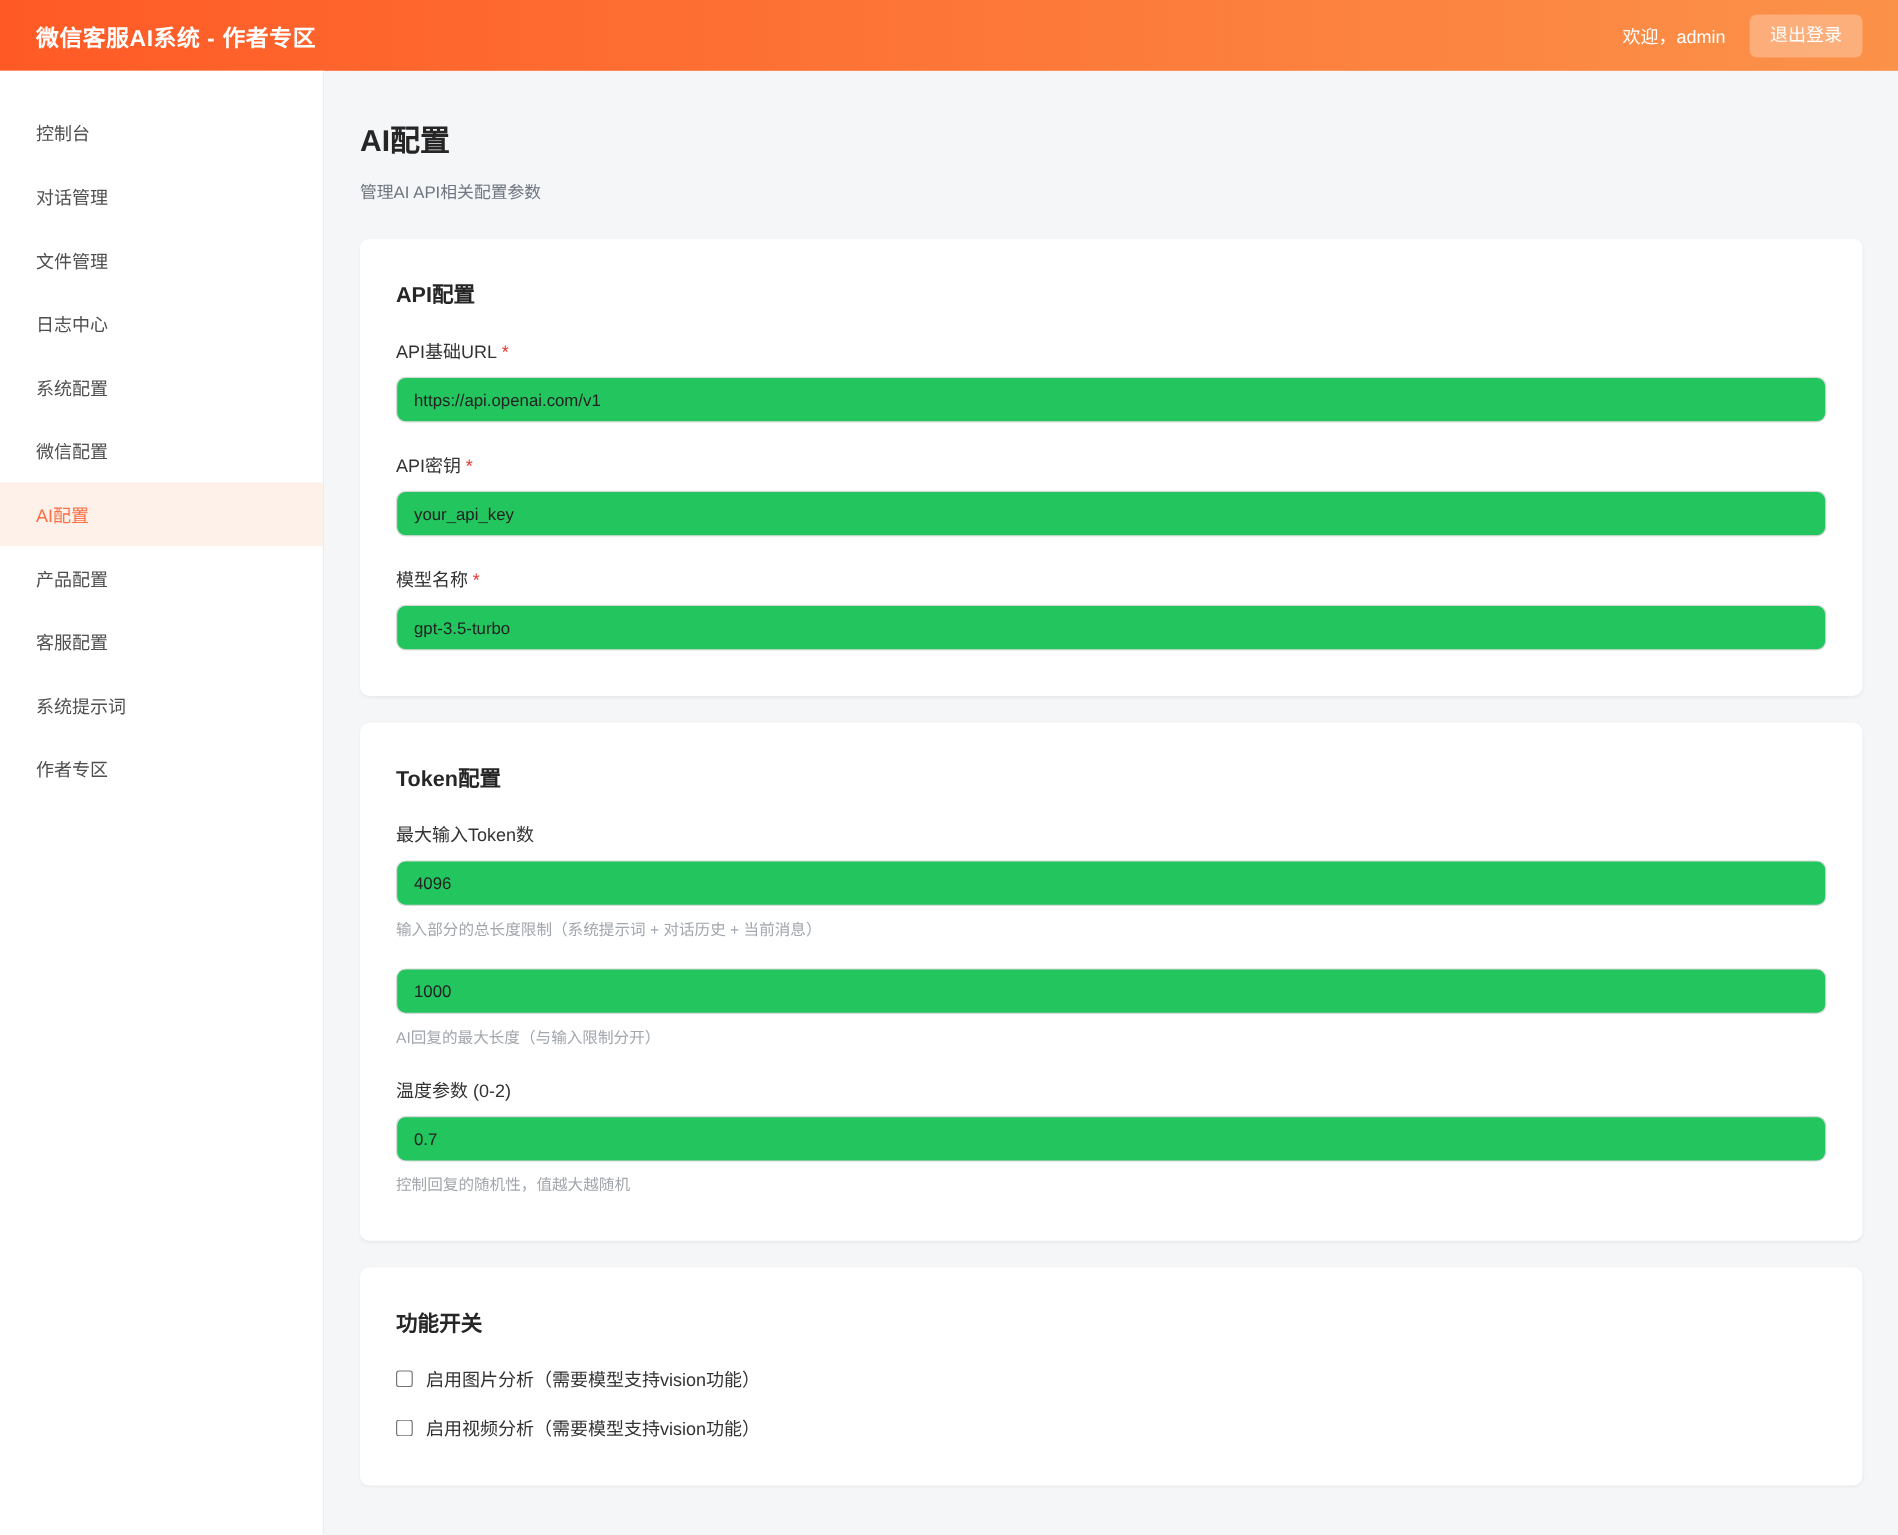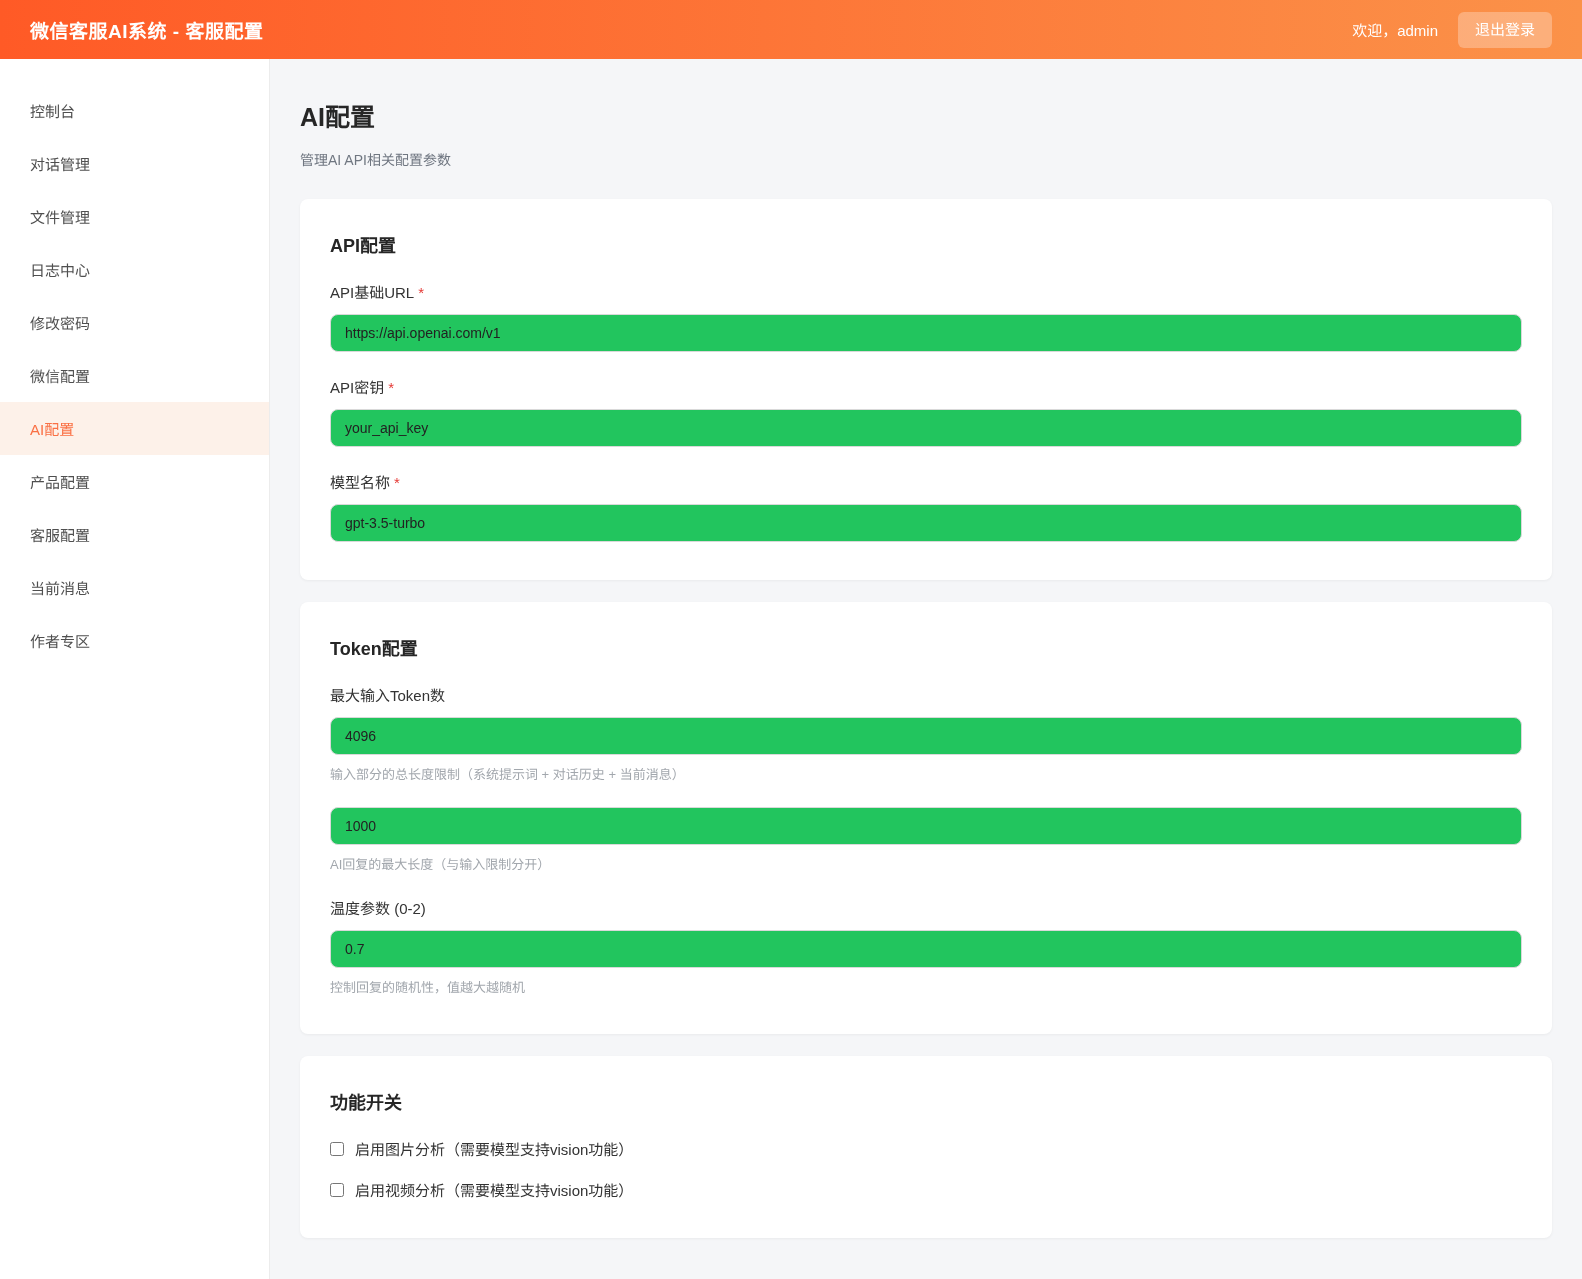--- a/index.html
+++ b/index.html
@@ -142,40 +142,40 @@
     width: 14px;
     height: 14px;
     margin: 0 11px 0 0;
     cursor: pointer;
   }
 </style>
 </head>
 <body>
 
 <header class="app-header">
-  <div class="app-title">微信客服AI系统 - 客服配置</div>
+  <div class="app-title">微信客服AI系统 - 作者专区</div>
   <div class="header-right">
     <span class="welcome-text">欢迎，admin</span>
     <button class="logout-btn">退出登录</button>
   </div>
 </header>
 
 <div class="layout">
 
   <nav class="sidebar">
     <div class="side-item">控制台</div>
     <div class="side-item">对话管理</div>
     <div class="side-item">文件管理</div>
     <div class="side-item">日志中心</div>
-    <div class="side-item">修改密码</div>
+    <div class="side-item">系统配置</div>
     <div class="side-item">微信配置</div>
     <div class="side-item active">AI配置</div>
     <div class="side-item">产品配置</div>
     <div class="side-item">客服配置</div>
-    <div class="side-item">当前消息</div>
+    <div class="side-item">系统提示词</div>
     <div class="side-item">作者专区</div>
   </nav>
 
   <main class="content">
     <h1 class="page-title">AI配置</h1>
     <p class="page-subtitle">管理AI API相关配置参数</p>
 
     <section class="card">
       <h2 class="card-title">API配置</h2>
 

